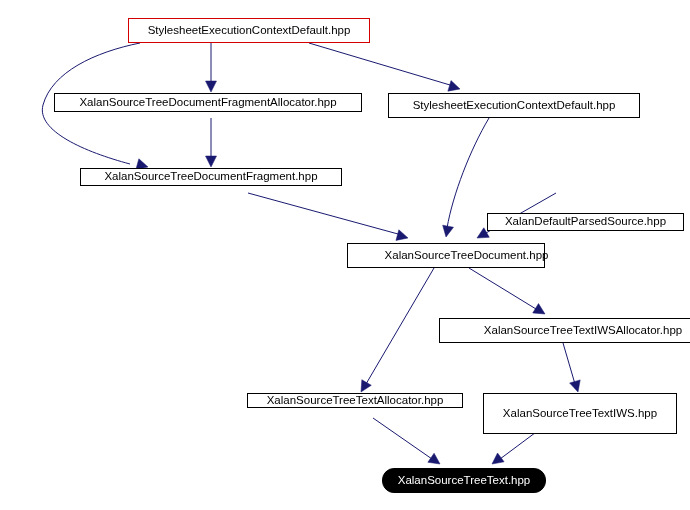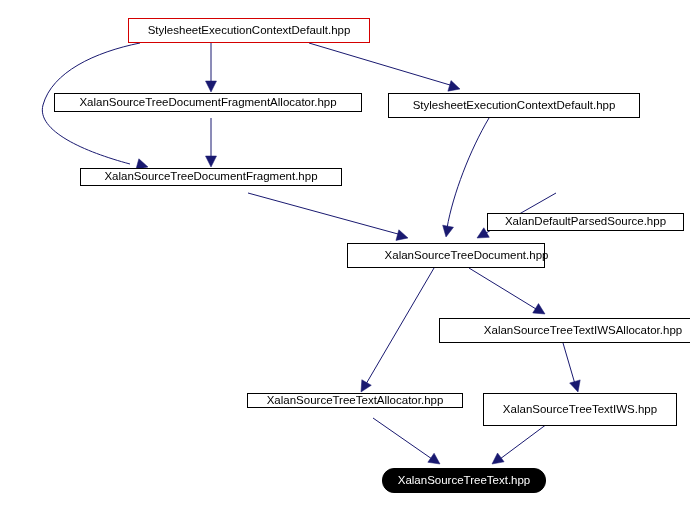--- a/index.html
+++ b/index.html
@@ -105,21 +105,21 @@
       </div>
       <div class="graph-node" style="left: 347px; top: 243px; width: 198px; height: 25px; padding-left: 41px;">
         <span class="node-label">XalanSourceTreeDocument.hpp</span>
       </div>
       <div class="graph-node" style="left: 439px; top: 318px; width: 288px; height: 25px;">
         <span class="node-label">XalanSourceTreeTextIWSAllocator.hpp</span>
       </div>
       <div class="graph-node" style="left: 247px; top: 393px; width: 216px; height: 15px; text-align: right;">
         <span class="node-label">XalanSourceTreeTextAllocator.hpp</span>
       </div>
-      <div class="graph-node" style="left: 483px; top: 393px; width: 194px; height: 33px;">
+      <div class="graph-node" style="left: 483px; top: 393px; width: 194px; height: 41px;">
         <span class="node-label">XalanSourceTreeTextIWS.hpp</span>
       </div>
       <div class="graph-node current-node" style="left: 382px; top: 468px; width: 164px; height: 25px; border-radius: 12px;">
         <span class="node-label">XalanSourceTreeText.hpp</span>
       </div>
     </div>
 
 </div>
 
 </body></html>

